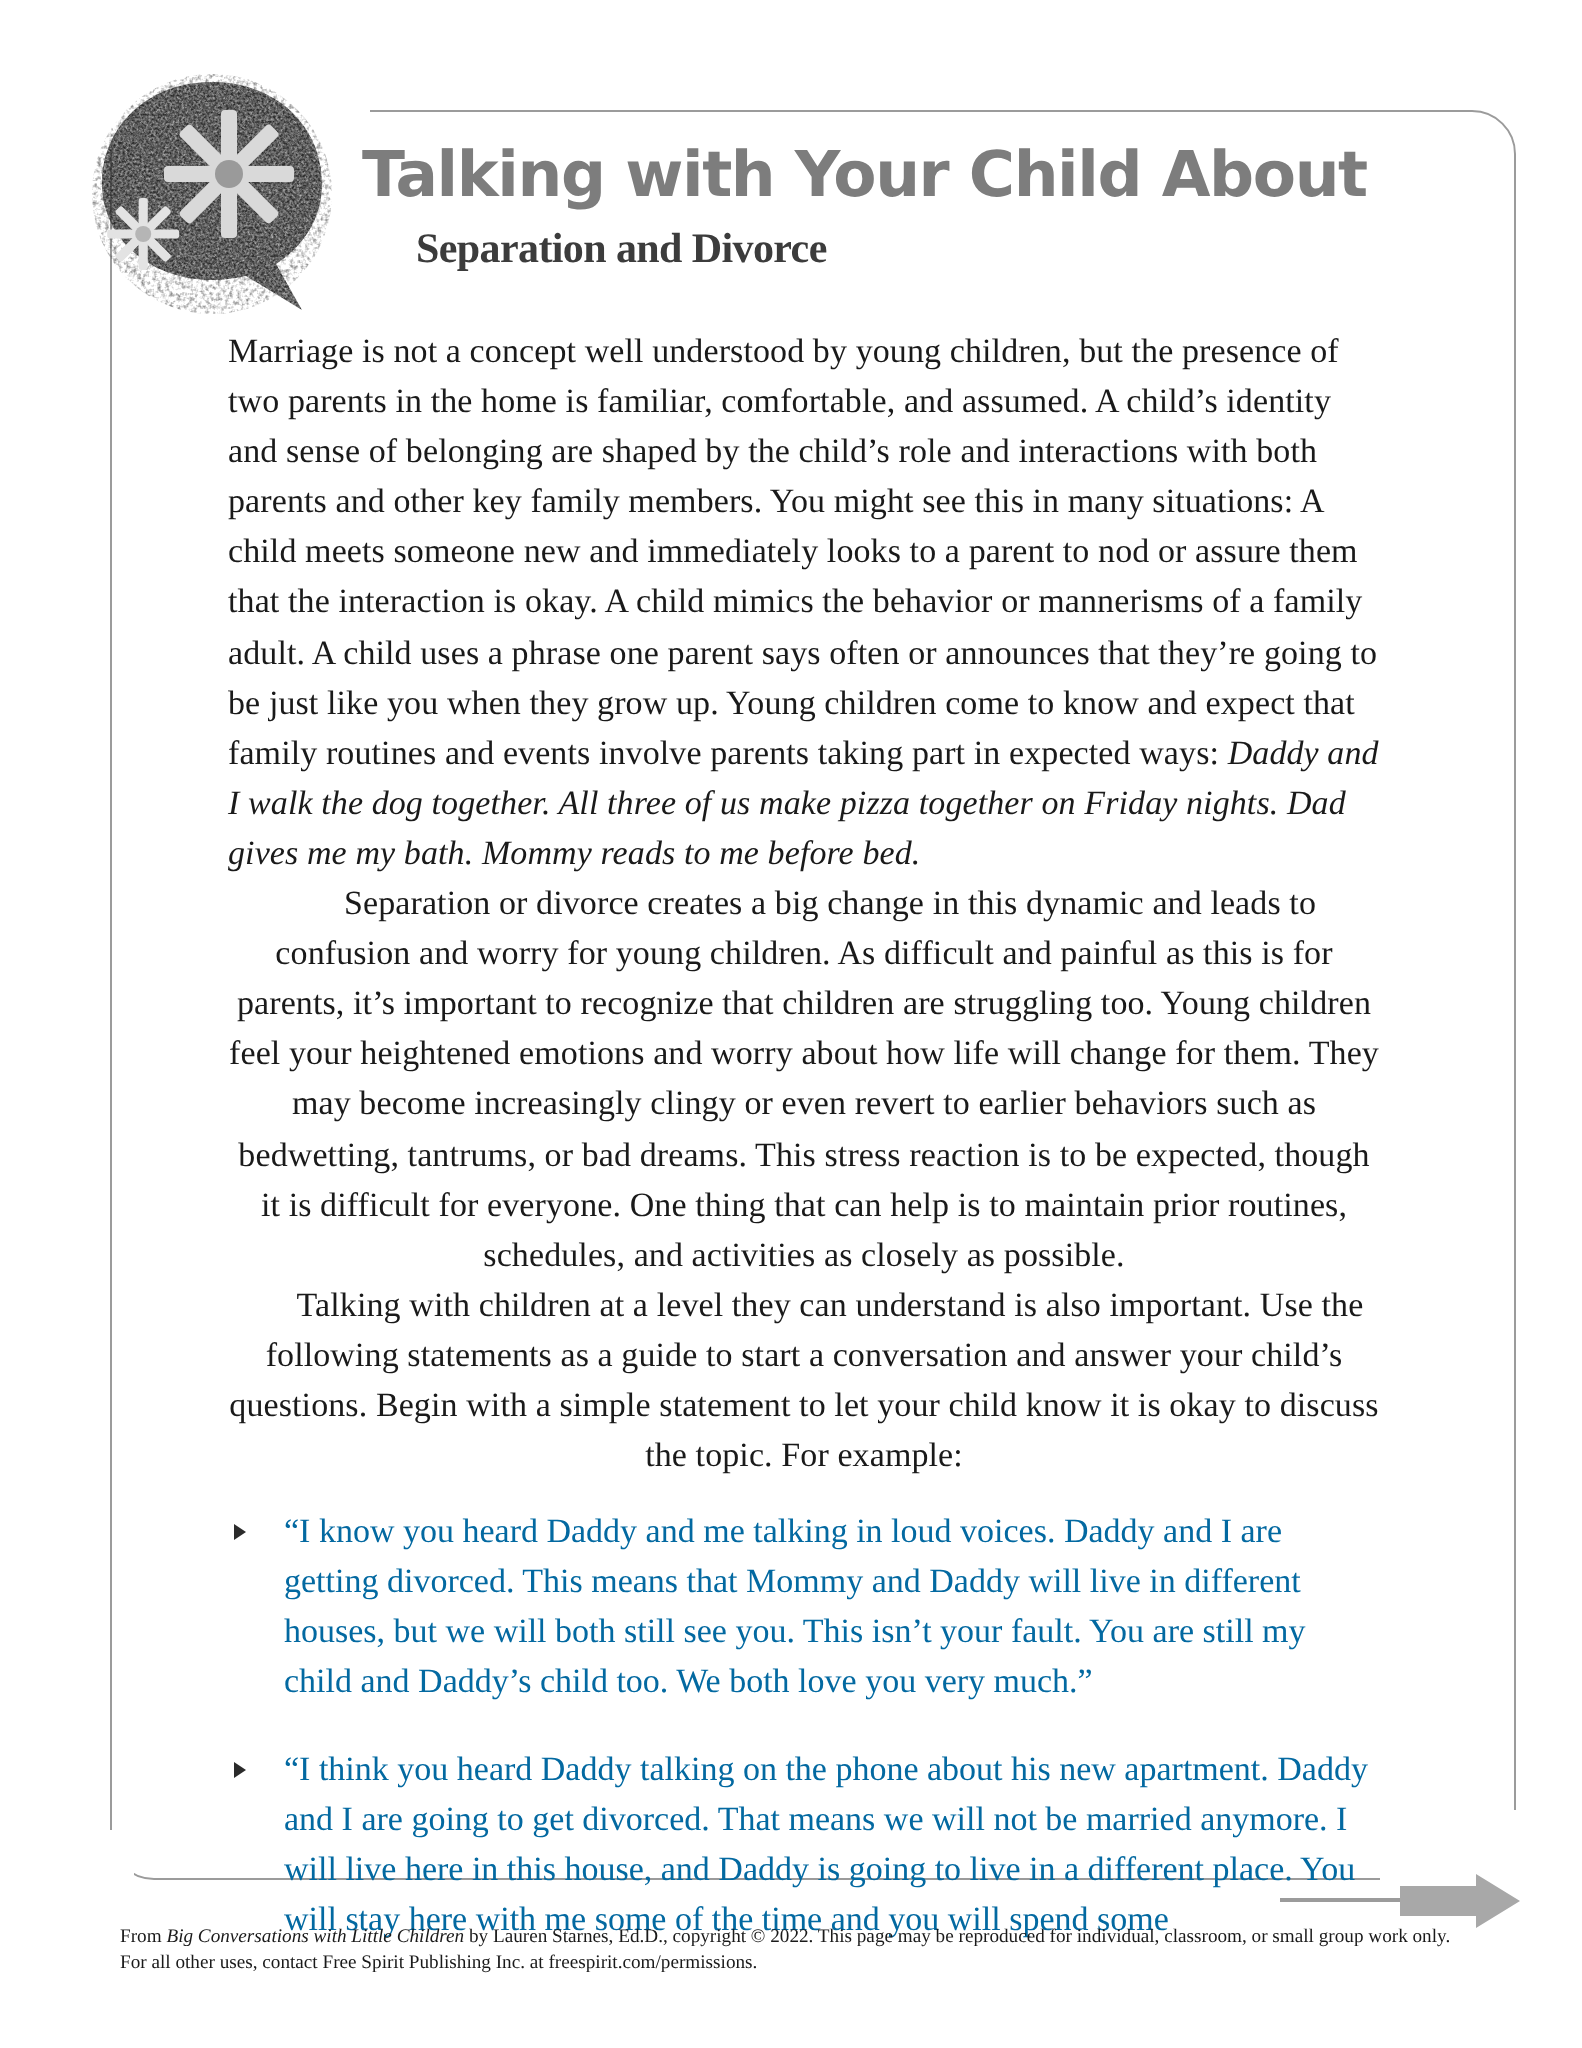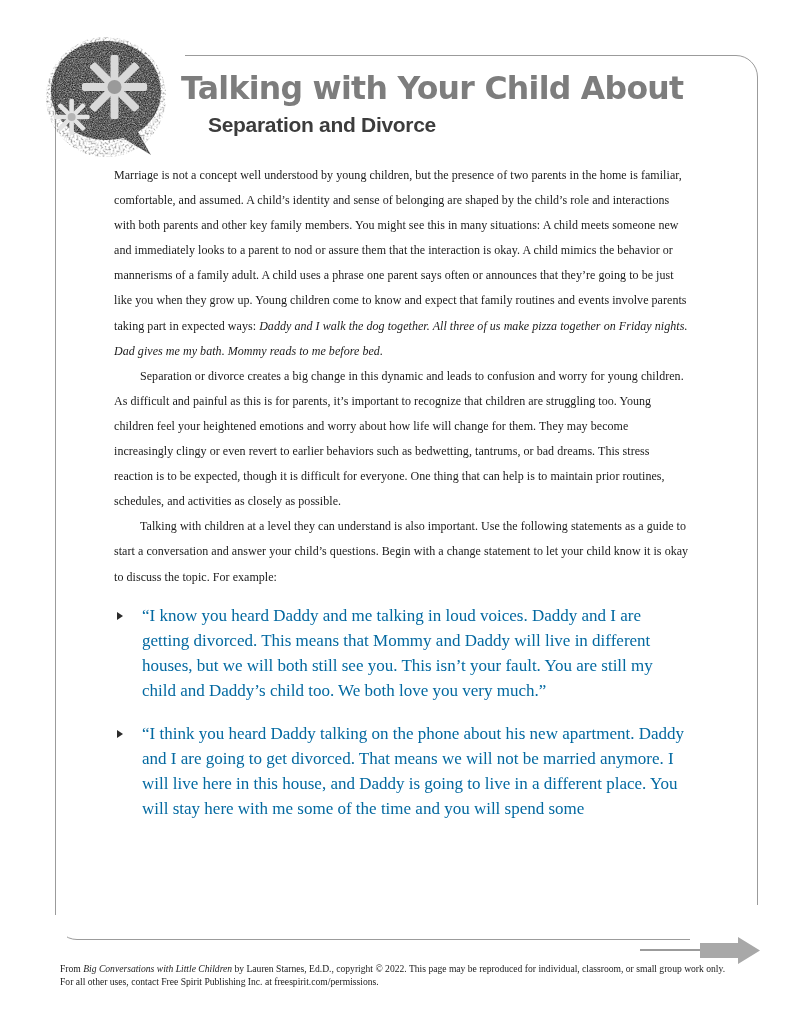--- a/index.html
+++ b/index.html
@@ -82,47 +82,47 @@
   .main-title {
     font-family: "DejaVu Sans", sans-serif;
     font-weight: bold;
     font-size: 31.5px;
     letter-spacing: -0.7px;
     color: #7d7d7d;
     line-height: 1.0;
     white-space: nowrap;
   }
   .subtitle {
-    font-family: Liberation Sans, sans-serif;
+    font-family: Liberation Serif, serif;
     font-weight: bold;
     font-size: 21px;
     letter-spacing: -0.3px;
     color: #3c3c3c;
     line-height: 1.0;
     margin-top: 9px;
     margin-left: 27px;
     white-space: nowrap;
   }
 
   
   .body-wrap {
     position: absolute;
     left: 114px;
     top: 163px;
     width: 576px;
   }
   p.para {
     margin: 0 0 0 0;
-    font-size: 12px;
+    font-size: 17px;
     line-height: 25.1px;
     color: #1a1a1a;
     text-align: left;
     letter-spacing: 0.05px;
   }
-  p.para.indent { text-indent: 26px; }
+  p.para.indent { text-indent: 26px; text-align: center; }
   em.it { font-style: italic; }
 
   ul.statements {
     list-style: none;
     margin: 13px 0 0 0;
     padding: 0;
   }
   ul.statements li {
     position: relative;
     padding-left: 28px;
@@ -237,21 +237,21 @@
       <div class="subtitle">Separation and Divorce</div>
     </div>
   </div>
 
   <div class="body-wrap">
 
     <p class="para"><span>Marriage is not a concept well understood by young children, but the presence of two parents in the home is familiar, comfortable, and assumed. A child’s identity and sense of belonging are shaped by the child’s role and interactions with both parents and other key family members. You might see this in many situations: A child meets someone new and immediately looks to a parent to nod or assure them that the interaction is okay. A child mimics the behavior or mannerisms of a family adult. A child uses a phrase one parent says often or announces that they’re going to be just like you when they grow up. Young children come to know and expect that family routines and events involve parents taking part in expected ways: </span><em class="it">Daddy and I walk the dog together. All three of us make pizza together on Friday nights. Dad gives me my bath. Mommy reads to me before bed.</em></p>
 
     <p class="para indent">Separation or divorce creates a big change in this dynamic and leads to confusion and worry for young children. As difficult and painful as this is for parents, it’s important to recognize that children are struggling too. Young children feel your heightened emotions and worry about how life will change for them. They may become increasingly clingy or even revert to earlier behaviors such as bedwetting, tantrums, or bad dreams. This stress reaction is to be expected, though it is difficult for everyone. One thing that can help is to maintain prior routines, schedules, and activities as closely as possible.</p>
 
-    <p class="para indent">Talking with children at a level they can understand is also important. Use the following statements as a guide to start a conversation and answer your child’s questions. Begin with a change statement to let your child know it is okay to discuss the topic. For example:</p>
+    <p class="para indent">Talking with children at a level they can understand is also important. Use the following statements as a guide to start a conversation and answer your child’s questions. Begin with a simple statement to let your child know it is okay to discuss the topic. For example:</p>
 
     <ul class="statements">
       <li><span class="tri"></span><span>“I know you heard Daddy and me talking in loud voices. Daddy and I are getting divorced. This means that Mommy and Daddy will live in different houses, but we will both still see you. This isn’t your fault. You are still my child and Daddy’s child too. We both love you very much.”</span></li>
       <li><span class="tri"></span><span>“I think you heard Daddy talking on the phone about his new apartment. Daddy and I are going to get divorced. That means we will not be married anymore. I will live here in this house, and Daddy is going to live in a different place. You will stay here with me some of the time and you will spend some</span></li>
     </ul>
   </div>
 
   <div class="arrow-group">
     <div class="arrow-rule"></div>
     <svg width="70" height="30" style="position:absolute;left:58px;top:0;" viewBox="0 0 70 30" xmlns="http://www.w3.org/2000/svg">

